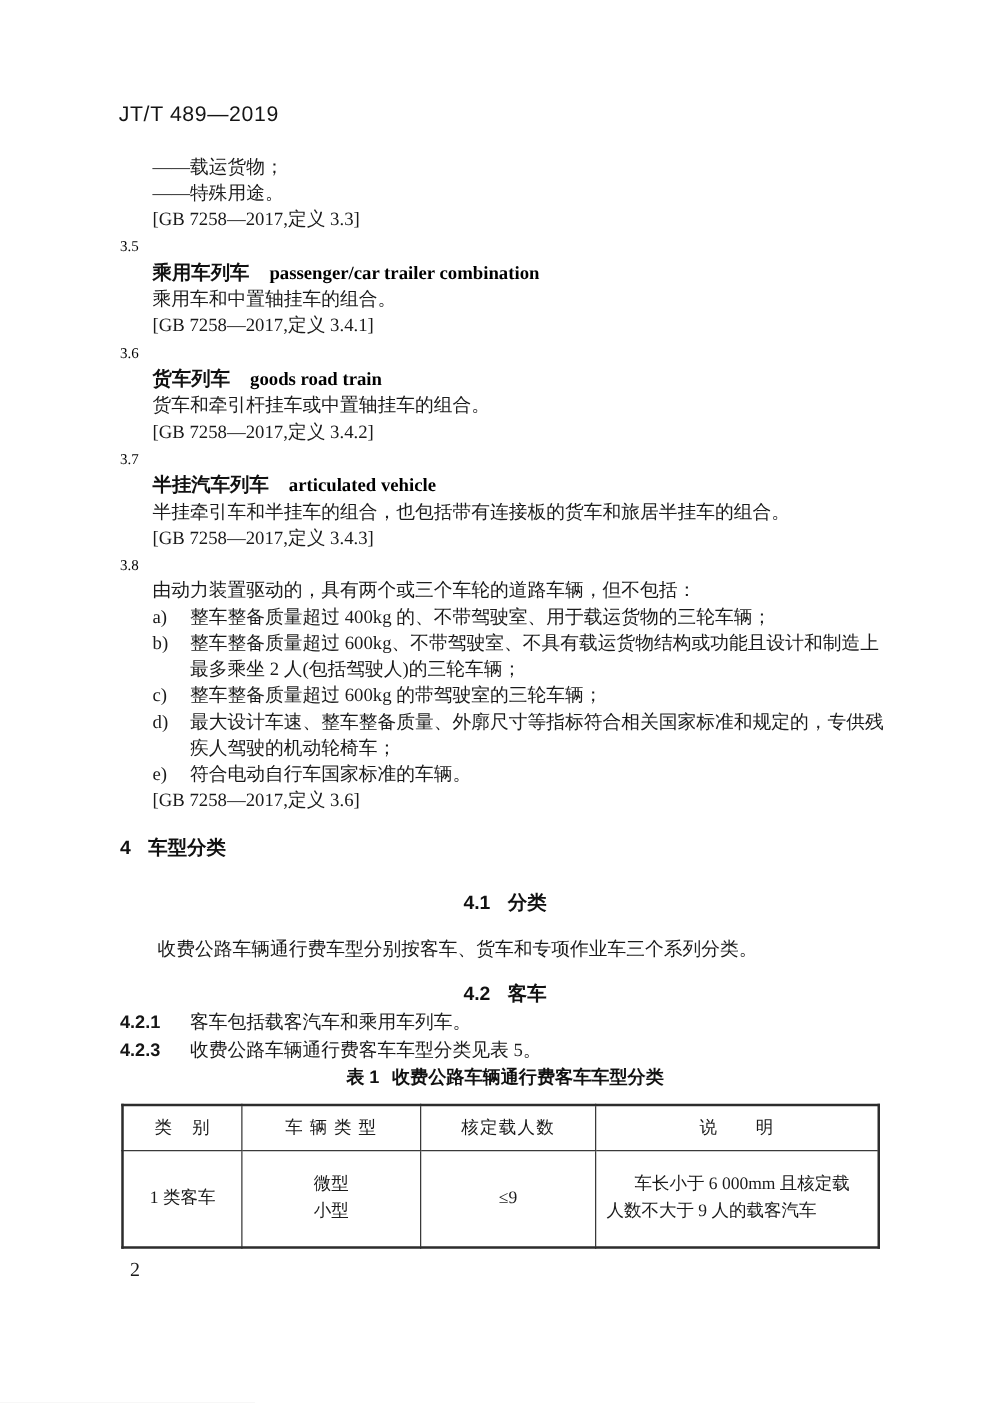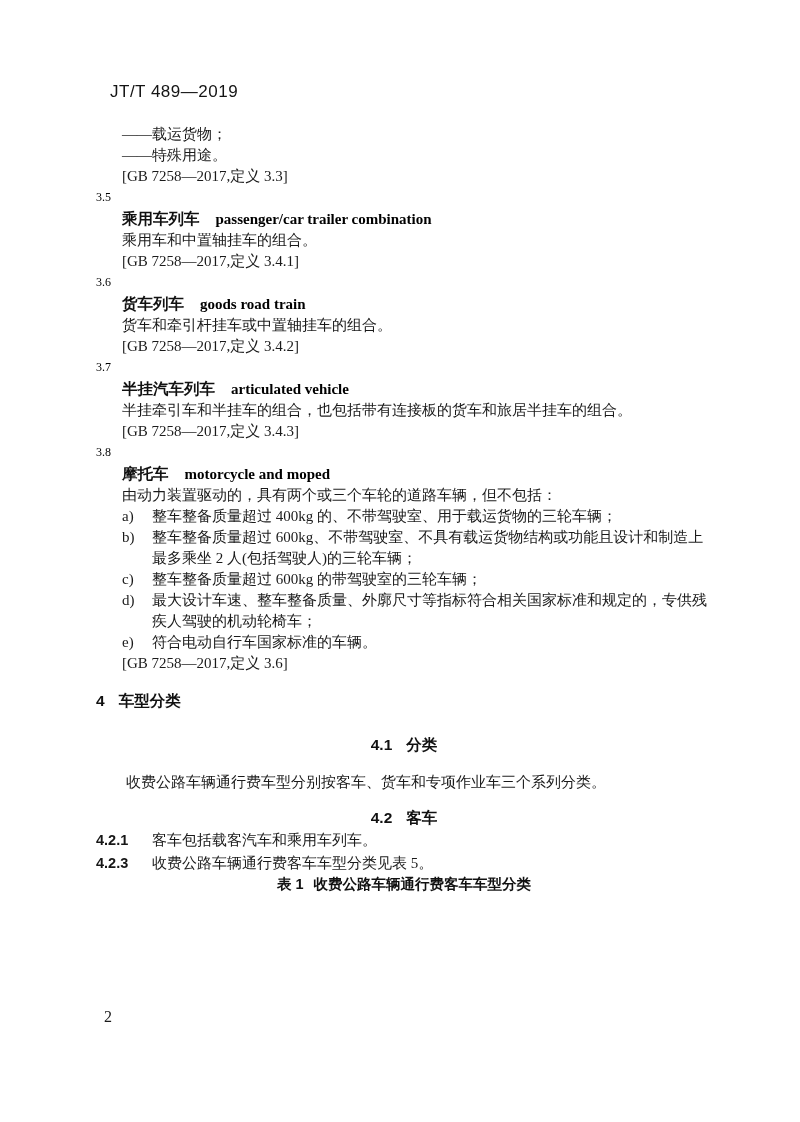--- a/index.html
+++ b/index.html
@@ -3,21 +3,21 @@
 <meta charset="utf-8">
 <style>
   * { margin:0; padding:0; box-sizing:border-box; }
   html,body { width:800px; height:1122px; background:#f2f2f2; overflow:hidden; }
   .page {
     position:relative; width:800px; height:1122px; background:#ffffff;
     font-family:"Liberation Serif","DejaVu Serif",serif;
     color:#1a1a1a; font-size:15px; line-height:21px;
   }
   .doc-header {
-    position:absolute; left:110px; top:82px;
+    position:absolute; left:95px; top:82px;
     font-family:"Liberation Sans","DejaVu Sans",sans-serif;
     font-size:17px; line-height:20px; letter-spacing:0.5px; color:#141414;
   }
   .content { position:absolute; left:96px; top:124px; width:616px; }
   .line { min-height:21px; }
   .indent { padding-left:26px; }
   .sec-num {
     font-family:Liberation Serif, serif;
     font-size:12px; color:#000000;
   }
@@ -101,23 +101,20 @@
     <div class="line ref-line">[GB 7258—2017,定义 3.4.2]</div>
 
     <div class="line sec-num">3.7</div>
     <div class="line term-line">
       <span class="term-zh">半挂汽车列车</span><span class="term-en">articulated vehicle</span>
     </div>
     <div class="line indent">半挂牵引车和半挂车的组合，也包括带有连接板的货车和旅居半挂车的组合。</div>
     <div class="line ref-line">[GB 7258—2017,定义 3.4.3]</div>
 
     <div class="line sec-num">3.8</div>
-    <div class="line term-line">
-      <span class="term-zh">摩托车</span><span class="term-en">motorcycle and moped</span>
-    </div>
     <div class="line indent">由动力装置驱动的，具有两个或三个车轮的道路车辆，但不包括：</div>
 
     <div class="list-item">
       <span class="li-label">a)</span>
       <div class="li-text">整车整备质量超过 400kg 的、不带驾驶室、用于载运货物的三轮车辆；</div>
     </div>
     <div class="list-item">
       <span class="li-label">b)</span>
       <div class="li-text">整车整备质量超过 600kg、不带驾驶室、不具有载运货物结构或功能且设计和制造上最多乘坐 2 人(包括驾驶人)的三轮车辆；</div>
     </div>
@@ -154,18 +151,39 @@
     </div>
     <div class="clause">
       <span class="clause-num">4.2.3</span>
       <div class="clause-text">收费公路车辆通行费客车车型分类见表 5。</div>
     </div>
 
     <div class="table-caption">
       <span class="cap-label">表 1</span><span>收费公路车辆通行费客车车型分类</span>
     </div>
 
+    <table class="tbl">
+      <thead>
+        <tr>
+          <th class="col-cat">类　别</th>
+          <th class="col-type">车 辆 类 型</th>
+          <th class="col-seat">核定载人数</th>
+          <th class="col-note">说　　明</th>
+        </tr>
+      </thead>
+      <tbody>
+        <tr>
+          <td>1 类客车</td>
+          <td class="type-cell">
+            <div>微型</div>
+            <div>小型</div>
+          </td>
+          <td>≤9</td>
+          <td class="note-cell">车长小于 6 000mm 且核定载人数不大于 9 人的载客汽车</td>
+        </tr>
+      </tbody>
+    </table>
 
   </div>
 
   <div class="page-number">2</div>
 
 </div>
 
 </body></html>

